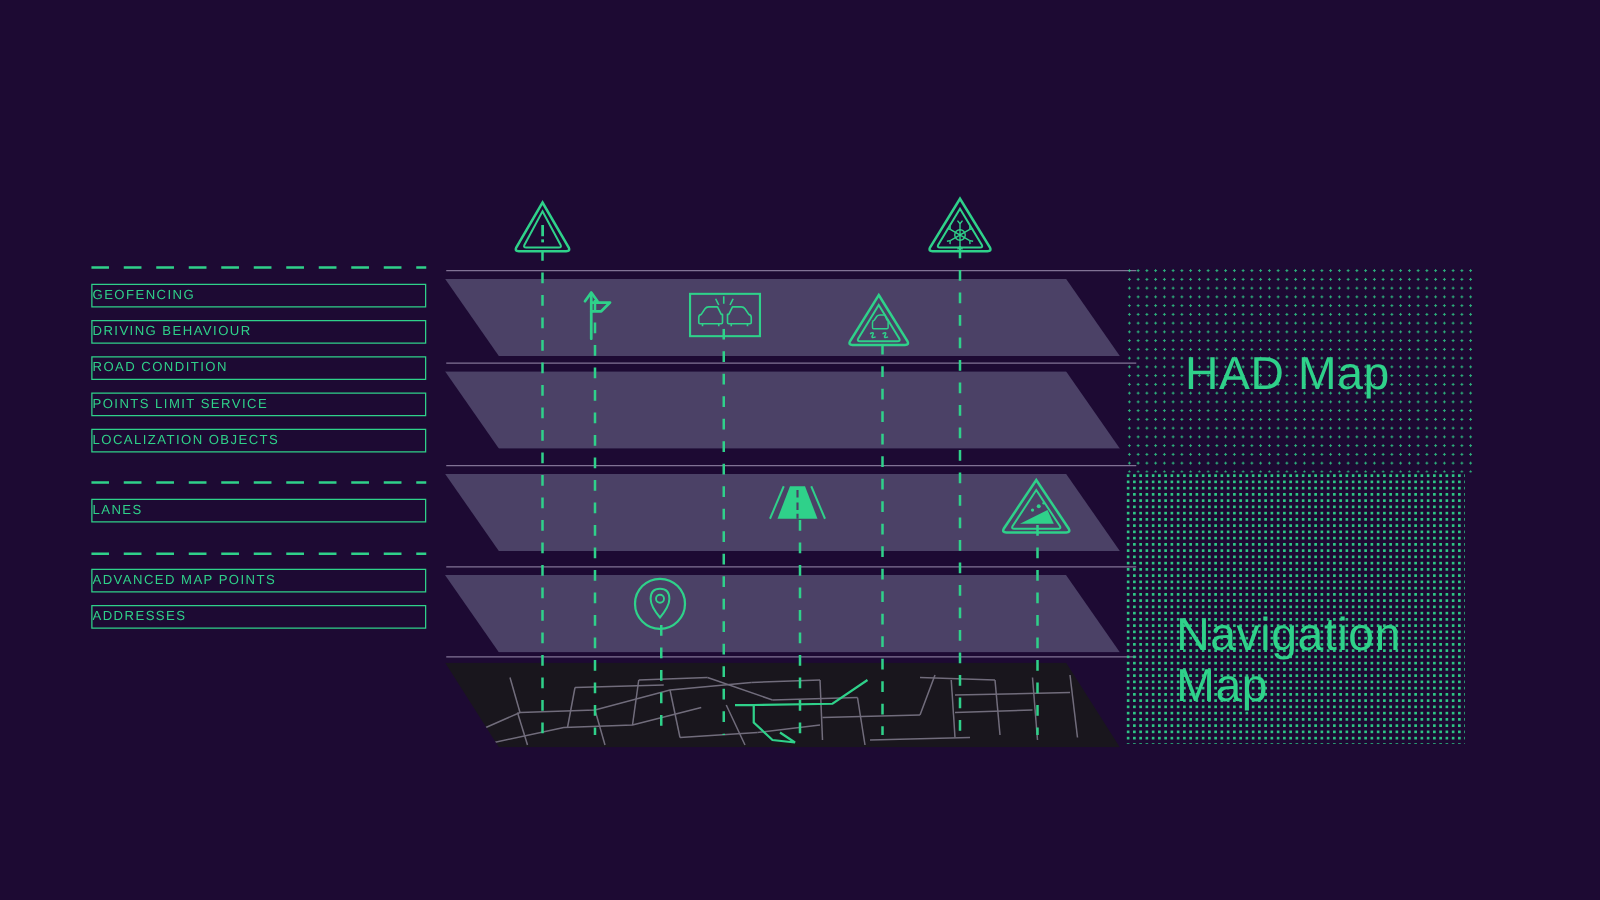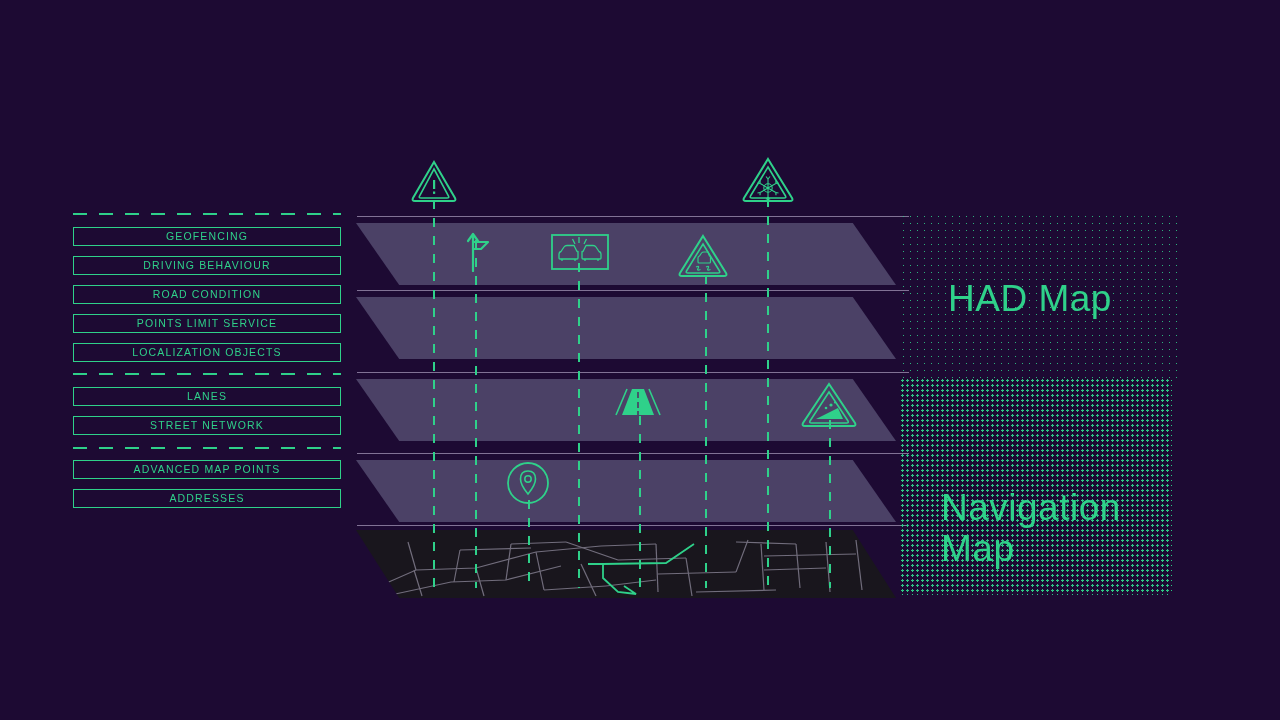--- a/index.html
+++ b/index.html
@@ -19,28 +19,27 @@
     background-size:26px 2px;background-repeat:repeat-x;
   }
   .label-group{display:block;}
   .label-box{
     box-sizing:border-box;
     width:268px;height:19px;
     border:1px solid #2fd18a;
     color:#2fd18a;
     font-size:10.5px;
     letter-spacing:1.15px;
-    text-align:center;
     line-height:17px;
     background:transparent;
     margin-bottom:10px;
     white-space:nowrap;
     overflow:hidden;
   }
-  .label-box:last-child{margin-bottom:0;}
+  .label-box:last-child{margin-bottom:12px;}
   .gap-a{height:12px;}
   .gap-b{height:11px;}
   .gap-c{height:12px;}
   .gap-d{height:12px;}
   .gap-e{height:11px;}
 
   
   #center-stack{position:absolute;left:340px;top:205px;width:570px;height:400px;}
 
   .rule{
@@ -114,21 +113,20 @@
       <div class="label-box">POINTS LIMIT SERVICE</div>
       <div class="label-box">LOCALIZATION OBJECTS</div>
     </div>
 
     <div class="gap-b"></div>
     <div class="dash-sep"></div>
     <div class="gap-c"></div>
 
     <div class="label-group">
       <div class="label-box">LANES</div>
-      <div class="label-box">STREET NETWORK</div>
     </div>
 
     <div class="gap-d"></div>
     <div class="dash-sep"></div>
     <div class="gap-e"></div>
 
     <div class="label-group">
       <div class="label-box">ADVANCED MAP POINTS</div>
       <div class="label-box">ADDRESSES</div>
     </div>

